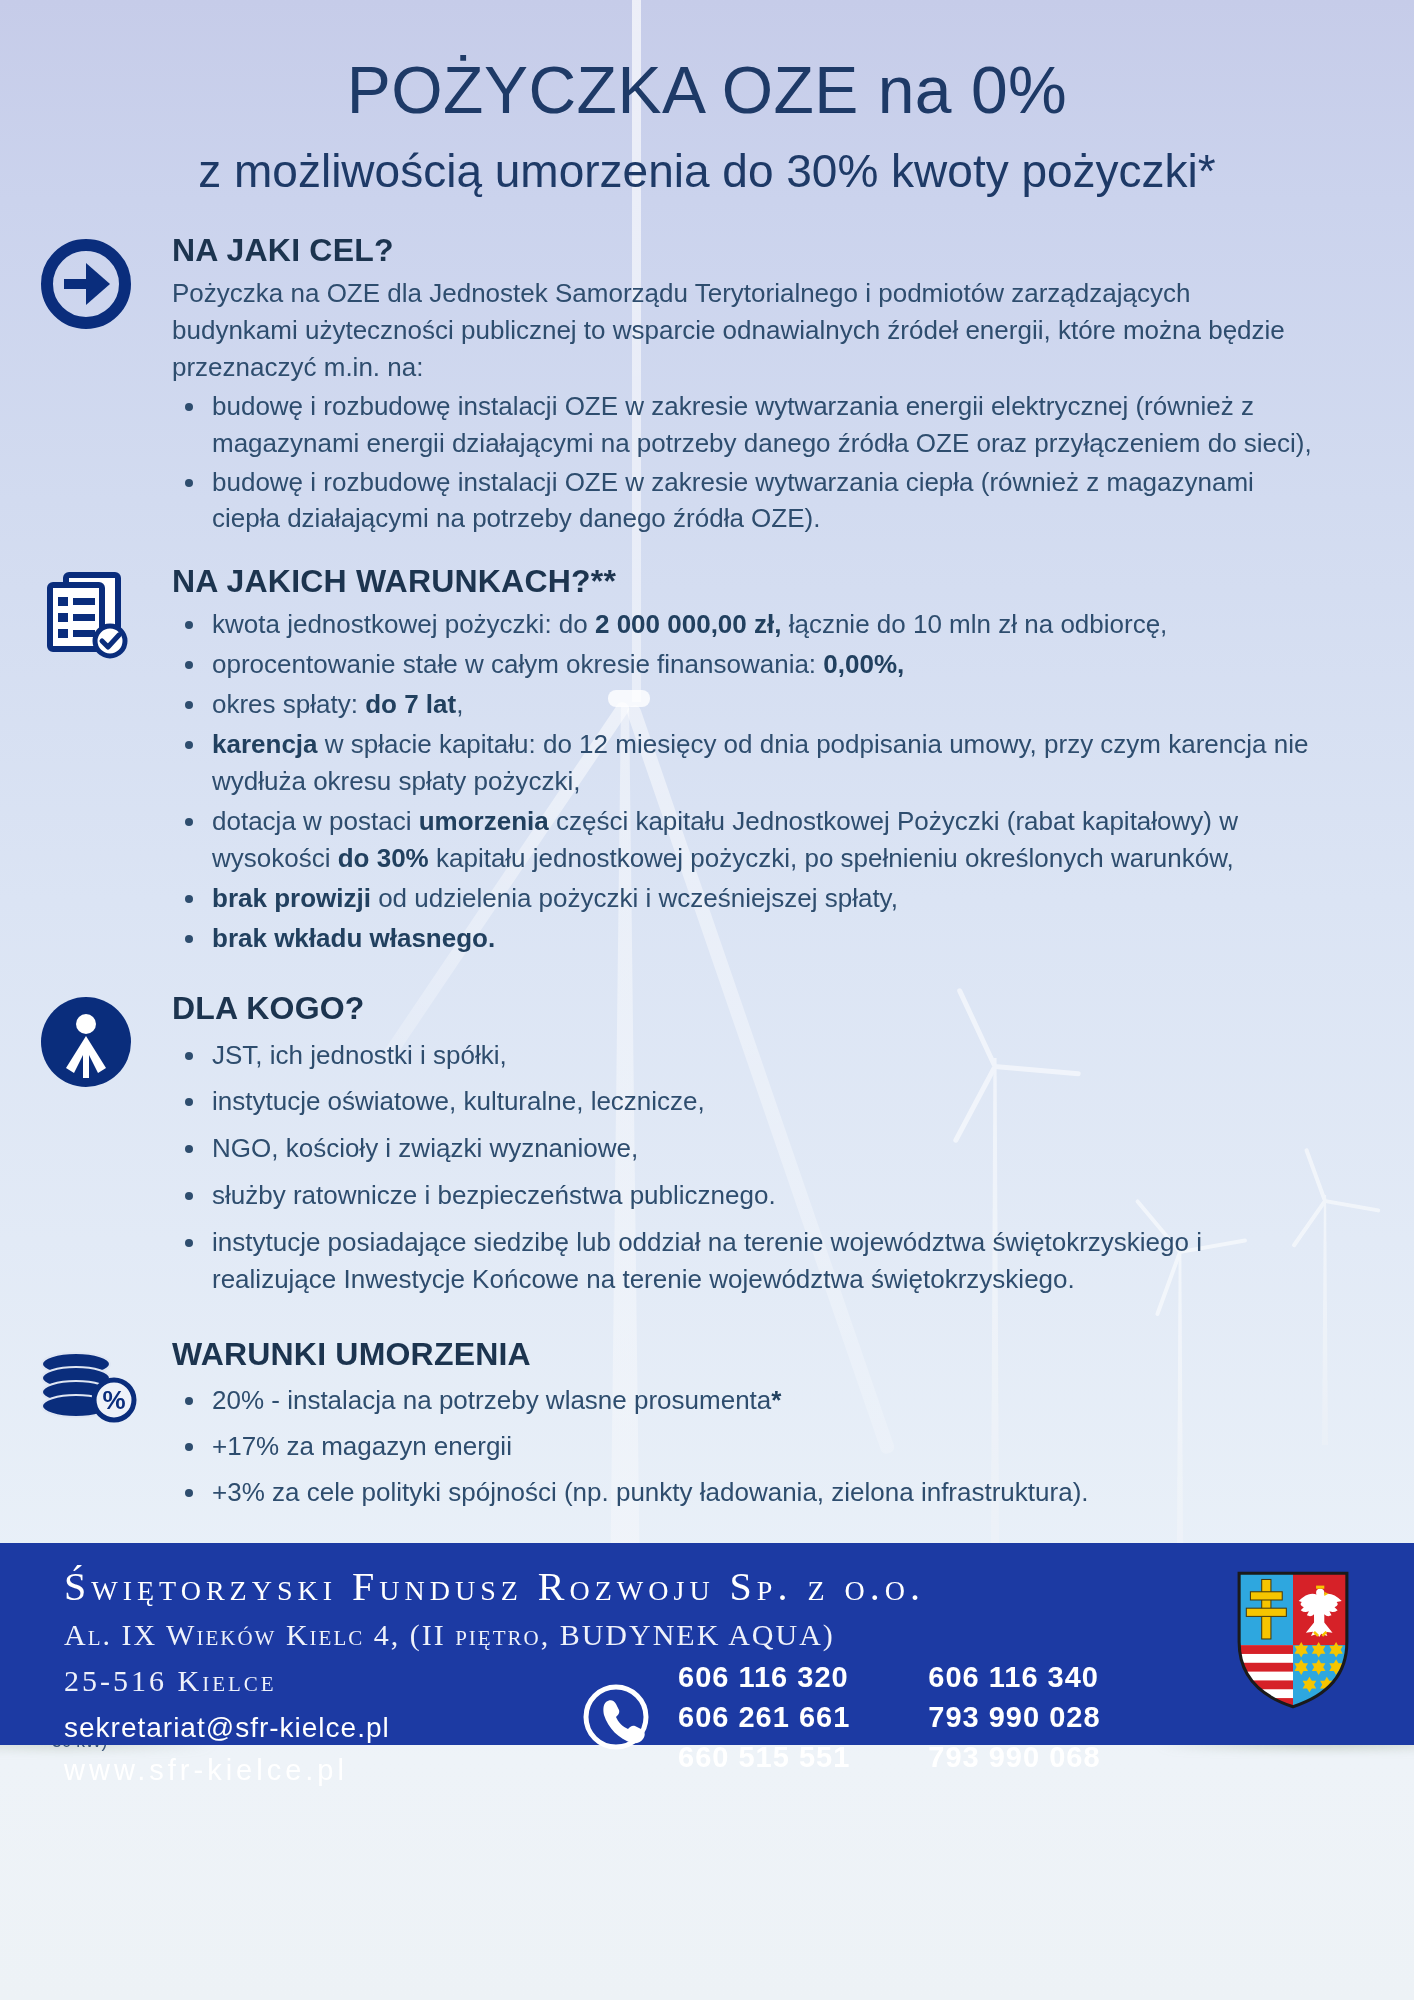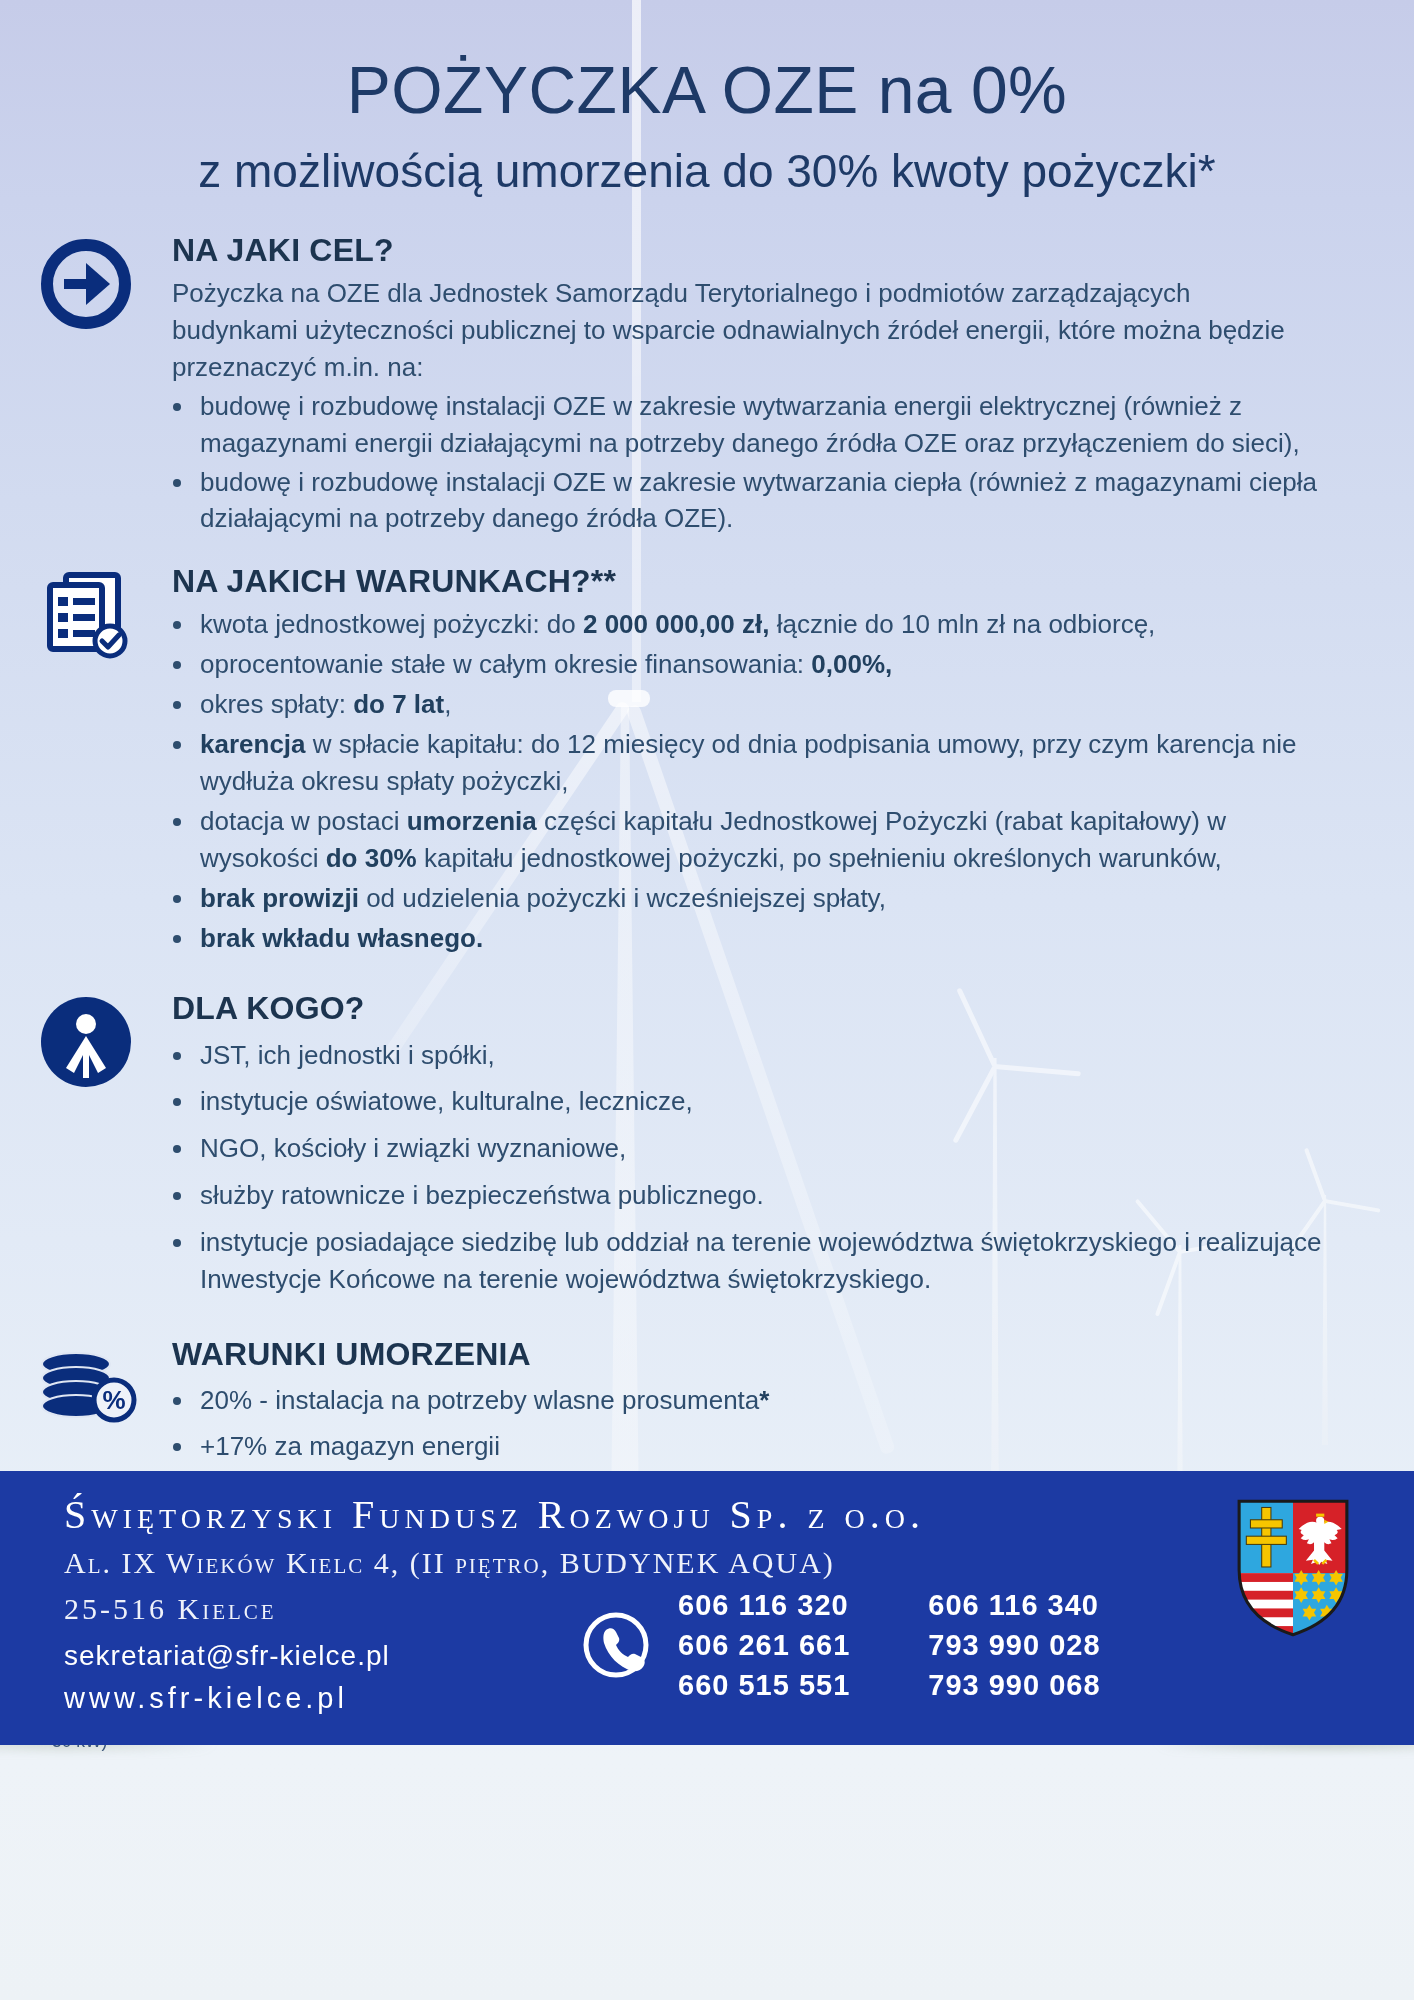--- a/index.html
+++ b/index.html
@@ -32,36 +32,36 @@
   header{text-align:center;padding-top:52px}
   h1{font-size:66px;font-weight:400;color:var(--title);letter-spacing:.5px}
   .subtitle{font-size:46px;font-weight:400;color:var(--title);margin-top:16px}
   
   main{margin-top:34px}
   .sec{display:flex;align-items:flex-start;margin-bottom:24px}
   .icon-col{width:172px;min-width:172px;display:flex;justify-content:center;padding-top:4px}
   .content{flex:1;max-width:1190px;padding-right:40px}
   h3{font-size:32px;font-weight:700;color:var(--heading);margin-bottom:6px;letter-spacing:.2px}
   .content p{font-size:26px;line-height:1.42;margin-bottom:2px}
-  .content ul{margin-left:24px;font-size:26px;line-height:1.42}
+  .content ul{margin-left:36px;font-size:26px;line-height:1.42}
   .content li{padding-left:4px}
   .content b{font-weight:700;color:#21405f}
   .s1 li{margin:2px 0}
   .s2 li{margin:3px 0}
   .s3 li{margin:10px 0}
   .s4 li{margin:9px 0}
   .s5 li{margin:12px 0}
   .s3{margin-top:30px}.s4{margin-top:28px}.s5{margin-top:30px}
   .icon-svg{display:block}
   
   .footnotes{position:absolute;left:42px;right:30px;top:1586px;z-index:1}
   .footnotes ul{list-style:none;font-size:17.5px;color:#3a557a;line-height:1.3}
   .footnotes li{margin-bottom:10px;padding-left:10px;text-indent:-4px}
   
-  footer{position:absolute;left:0;right:0;bottom:0;height:274px;background:var(--footer-bg);z-index:2;color:var(--footer-text)}
+  footer{position:absolute;left:0;right:0;bottom:0;height:202px;background:var(--footer-bg);z-index:2;color:var(--footer-text)}
   .f-left{position:absolute;left:64px;top:20px}
   .f-company{font-family:"Liberation Serif","DejaVu Serif",serif;font-variant:small-caps;font-size:40px;letter-spacing:5px;font-weight:500;color:#fff}
   .f-address{font-family:"Liberation Serif","DejaVu Serif",serif;font-variant:small-caps;font-size:30px;letter-spacing:2px;margin-top:8px;color:#eef1fa}
   .f-city{font-family:"Liberation Serif","DejaVu Serif",serif;font-variant:small-caps;font-size:30px;letter-spacing:3px;margin-top:12px;color:#eef1fa}
   .f-email{font-size:28px;margin-top:14px;letter-spacing:1px;color:#fff;text-decoration:none;display:inline-block}
   .f-web{font-size:29px;margin-top:10px;letter-spacing:4px;color:#fff;text-decoration:none;display:block}
   .f-phones{position:absolute;left:580px;top:114px;display:flex;align-items:center;gap:26px}
   .phone-badge{width:72px;height:72px}
   .phone-cols{display:flex;gap:78px}
   .phone-cols ul{list-style:none;font-size:29px;font-weight:700;letter-spacing:1px;line-height:1.38;color:#fff}

